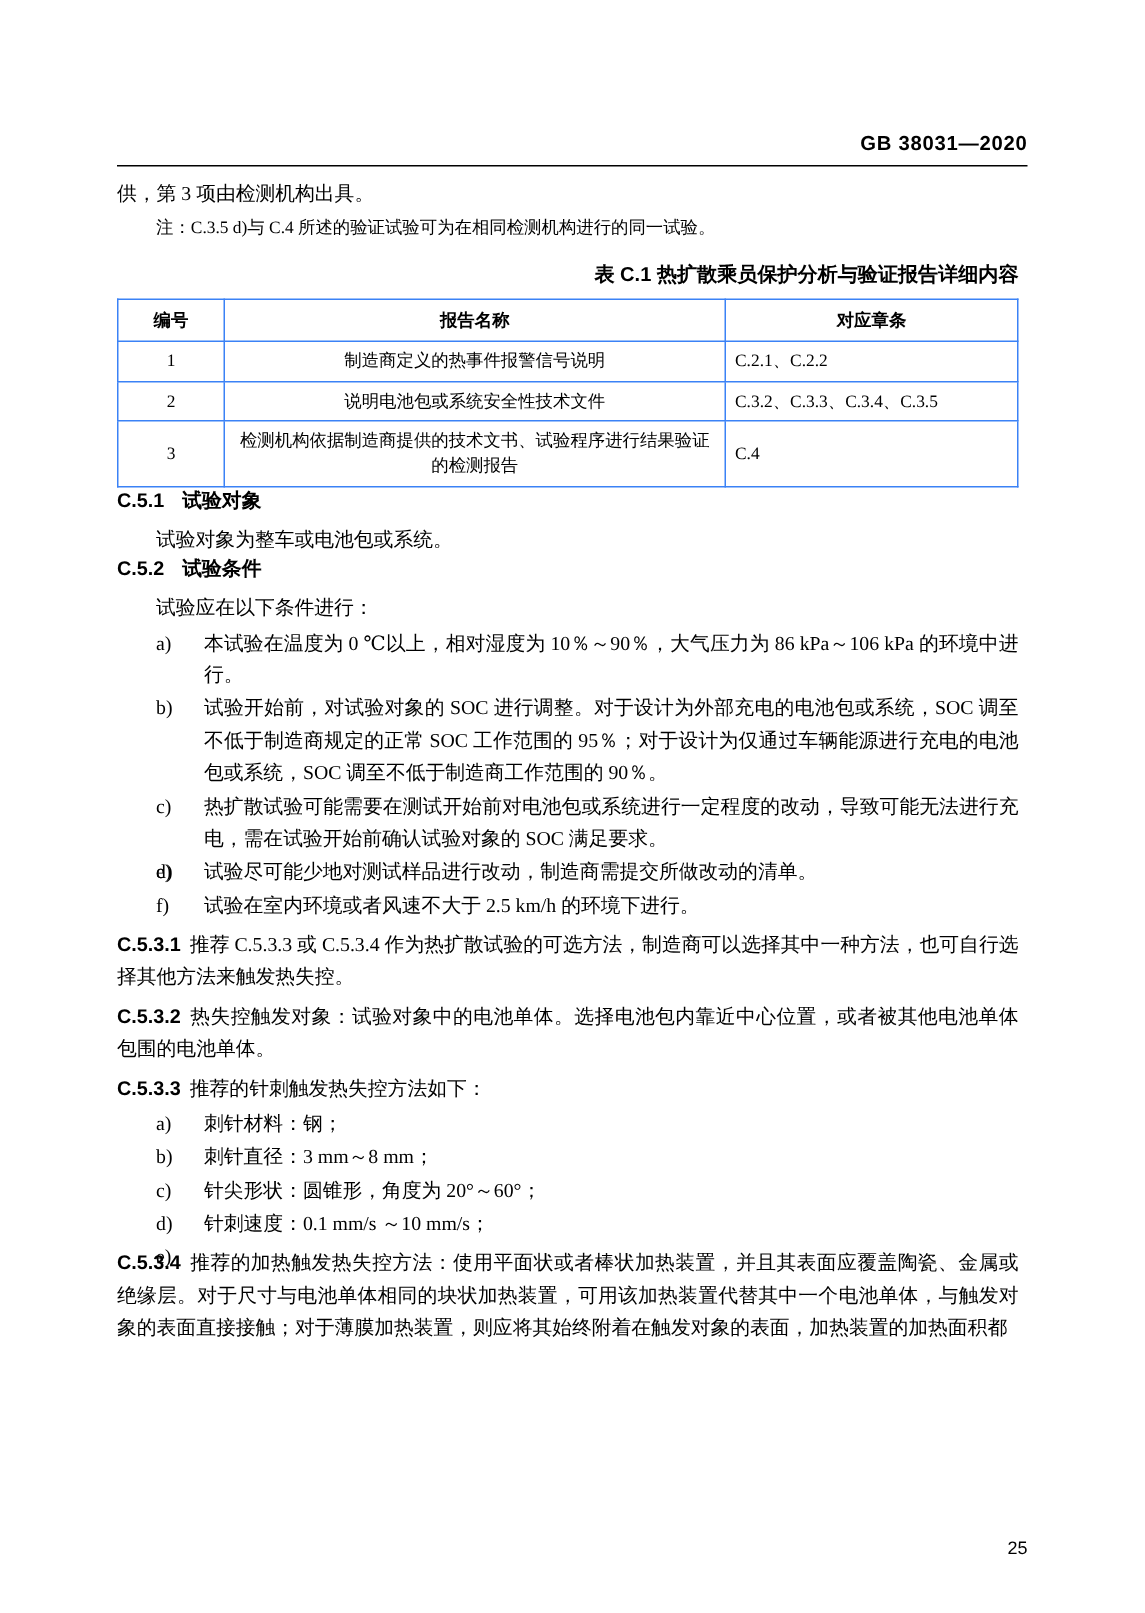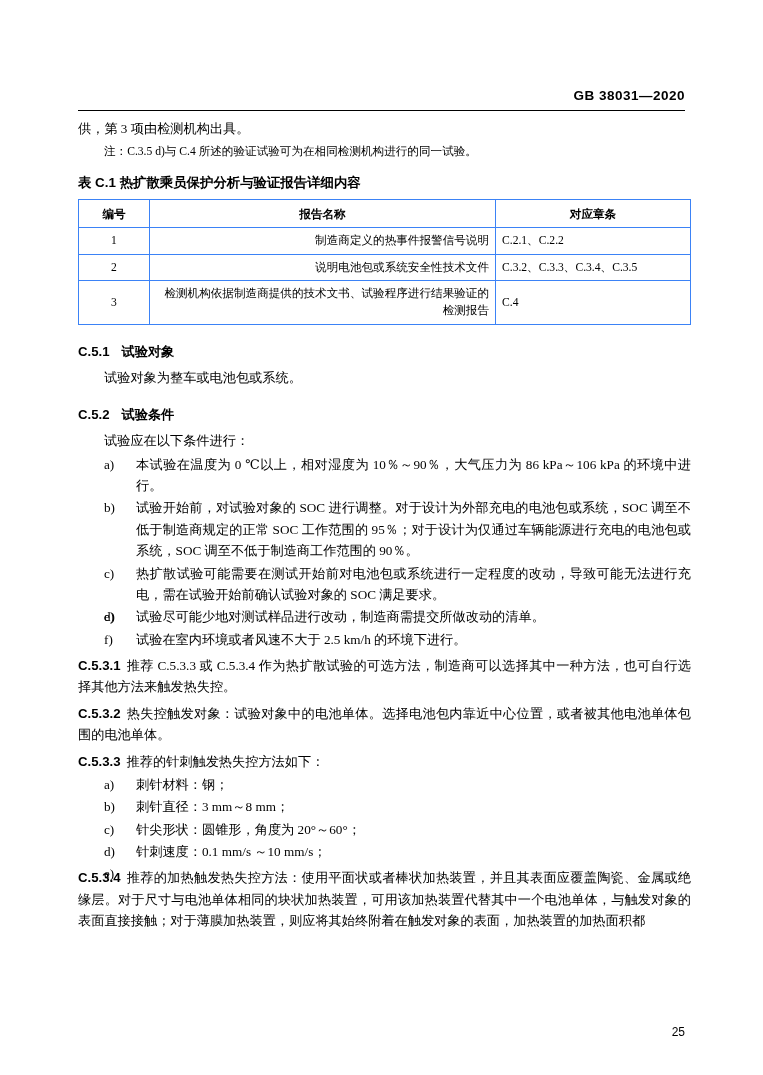--- a/index.html
+++ b/index.html
@@ -37,36 +37,36 @@
     top: 110px;
     left: 78px;
     right: 78px;
     border-bottom: 1px solid #000;
     height: 0;
   }
   .content {
     position: absolute;
     top: 118px;
     left: 78px;
-    right: 72px;
+    right: 84px;
   }
   p {
     margin: 0;
     font-size: 13.2px;
     line-height: 1.62;
     text-align: justify;
   }
   .note {
     font-size: 11.6px;
     text-indent: 26px;
     line-height: 1.6;
     margin-top: 4px;
   }
   .tbl-caption {
-    text-align: left;
+    text-align: right;
     font-family: "Liberation Sans", sans-serif;
     font-weight: bold;
     font-size: 13.4px;
     margin-top: 12px;
     margin-bottom: 7px;
   }
   table.detail {
     width: 100%;
     border-collapse: collapse;
     font-size: 11.6px;
@@ -77,35 +77,34 @@
     padding: 4px 6px;
     line-height: 1.5;
   }
   table.detail thead th {
     text-align: center;
     font-weight: bold;
     font-family: "Liberation Sans", sans-serif;
     padding: 5px 4px;
   }
   table.detail td.c-no { text-align: center; width: 62px; }
-  table.detail td.c-name { text-align: right; }
+  table.detail td.c-name { text-align: center; }
   table.detail td.c-ref { text-align: left; width: 186px; }
   .sec-head {
     font-family: "Liberation Sans", sans-serif;
     font-weight: bold;
     font-size: 13.4px;
     margin-top: 26px;
     margin-bottom: 8px;
   }
   .sec-head .num { margin-right: 12px; }
   .sub-head {
     font-family: "Liberation Sans", sans-serif;
     font-weight: bold;
     font-size: 13.2px;
-    margin-top: 18px;
     margin-bottom: 6px;
   }
   .sub-head .num { margin-right: 12px; }
   .para {
     margin-top: 4px;
     text-indent: 26px;
   }
   .list {
     margin: 2px 0 0 0;
     padding: 0;

